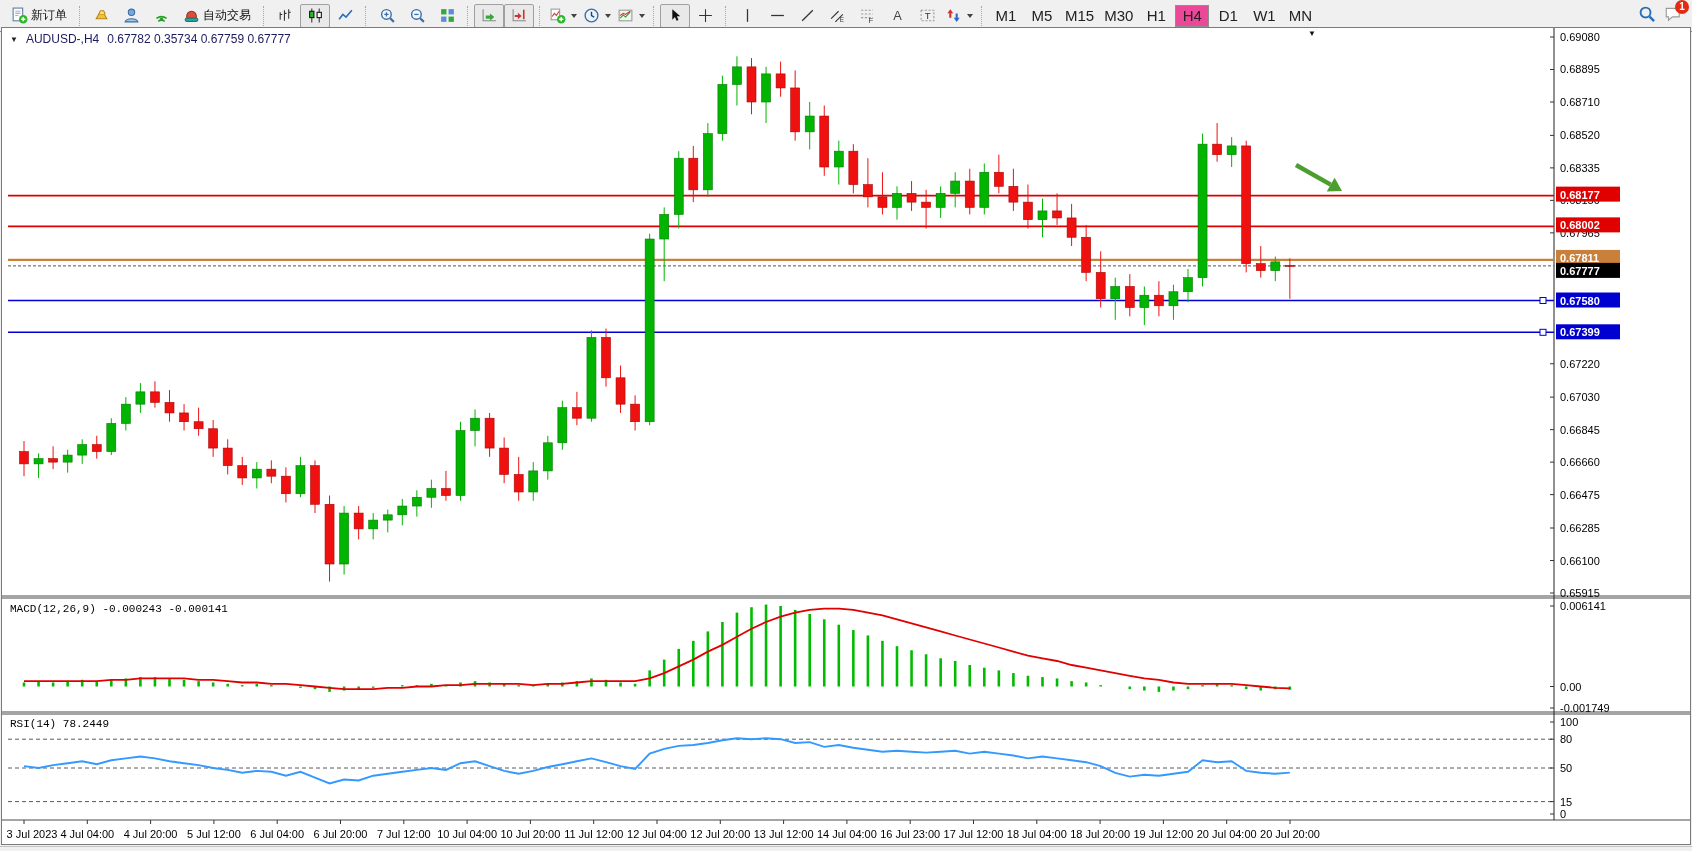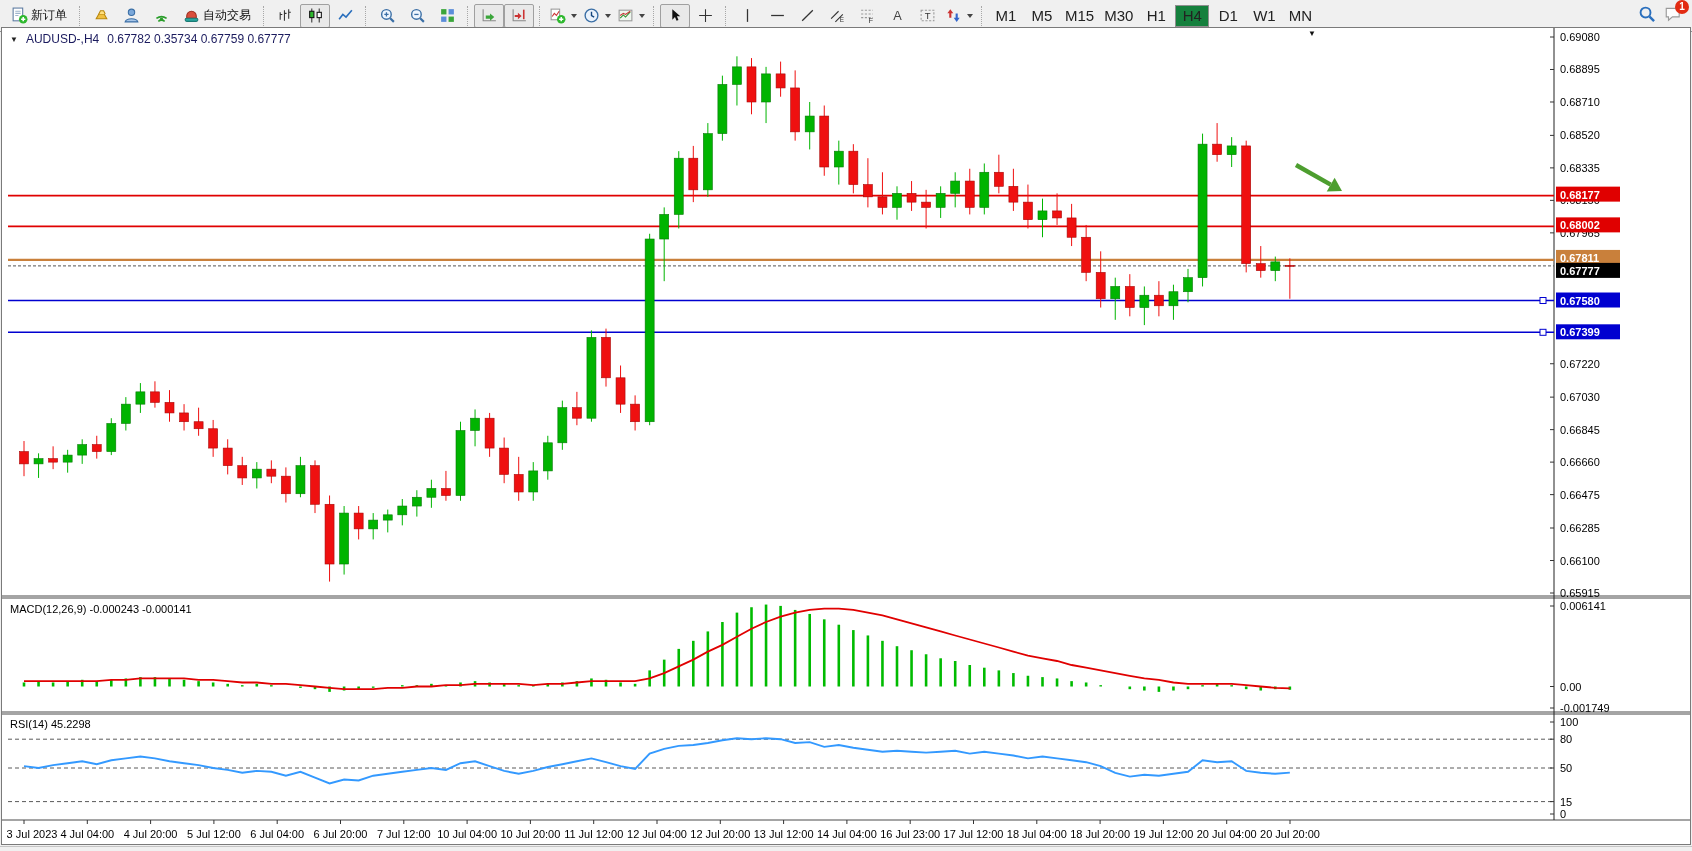--- a/index.html
+++ b/index.html
@@ -11,35 +11,35 @@
   .tb-sep{height:20px;width:1px;border-left:1px dotted #a8a8a8;margin:0 5px;}
   .tb-btn{height:22px;min-width:24px;display:flex;align-items:center;justify-content:center;
     border:1px solid transparent;border-radius:2px;gap:3px;padding:0 2px;cursor:default;}
   .tb-btn.active{background:#e9e9e9;border-color:#a0a0a0;}
   .tb-btn.labeled{padding:0 6px;font-size:12px;color:#111;}
   .tb-btn svg{display:block;}
   .caret{width:0;height:0;border-left:3px solid transparent;border-right:3px solid transparent;
     border-top:4px solid #444;margin-left:2px;}
   .tf-btn{height:20px;min-width:26px;display:flex;align-items:center;justify-content:center;
     font-size:15px;color:#222;border:1px solid transparent;padding:0 3px;margin:0 1px;}
-  .tf-btn.active{background:#15803d;border-color:#8f8f8f;}
+  .tf-btn.active{background:#ec4899;border-color:#8f8f8f;}
   .tb-right{margin-left:auto;display:flex;align-items:center;margin-right:10px;gap:8px;}
   .chat-wrap{position:relative;}
   .badge{position:absolute;top:-5px;right:-7px;background:#e22b12;color:#fff;font-size:10px;font-weight:bold;
     border-radius:50%;width:14px;height:14px;display:flex;align-items:center;justify-content:center;}
   
   .chart-window{position:absolute;top:27px;left:1px;width:1690px;height:818px;background:#fff;
     border:1px solid #7a7a7a;box-sizing:border-box;}
   .chart-window svg{position:absolute;top:0;left:0;}
   svg text{font-family:"Liberation Sans",sans-serif;}
   .chart-title{position:absolute;top:4px;left:8px;z-index:6;font-size:12px;color:#1b1b5e;
     display:flex;align-items:center;gap:8px;}
   .chart-title .tri{font-size:8px;color:#222;}
   .win-marker{position:absolute;top:1px;left:1306px;z-index:6;font-size:8px;color:#111;}
-  .pane-label{position:absolute;left:8px;z-index:6;font-size:11px;color:#000;}
+  .pane-label{position:absolute;left:8px;z-index:6;font-size:11px;color:#000;font-family:Liberation Mono, monospace;}
   .pane-label.macd{top:575px;}
   .pane-label.rsi{top:690px;}
   
   .status-strip{position:absolute;top:846px;left:0;width:1692px;height:5px;background:#f0f0f0;border-top:1px solid #c4c4c4;}
 </style>
 </head>
 <body>
 
 <div class="toolbar">
     <div class="tb-group">
@@ -723,16 +723,16 @@
         <text x="1098.1" y="810" font-size="11" fill="#000" text-anchor="middle">18 Jul 20:00</text>
         <line x1="1161.3999999999999" y1="792" x2="1161.3999999999999" y2="796" stroke="#333"></line>
         <text x="1161.3999999999999" y="810" font-size="11" fill="#000" text-anchor="middle">19 Jul 12:00</text>
         <line x1="1224.7" y1="792" x2="1224.7" y2="796" stroke="#333"></line>
         <text x="1224.7" y="810" font-size="11" fill="#000" text-anchor="middle">20 Jul 04:00</text>
         <line x1="1288" y1="792" x2="1288" y2="796" stroke="#333"></line>
         <text x="1288" y="810" font-size="11" fill="#000" text-anchor="middle">20 Jul 20:00</text>
       </g>
     </svg>
   <div class="pane-label macd">MACD(12,26,9) -0.000243 -0.000141</div>
-  <div class="pane-label rsi">RSI(14) 45.2298</div>
+  <div class="pane-label rsi">RSI(14) 78.2449</div>
 </div>
 
 <div class="status-strip"></div>
 
 </body></html>

